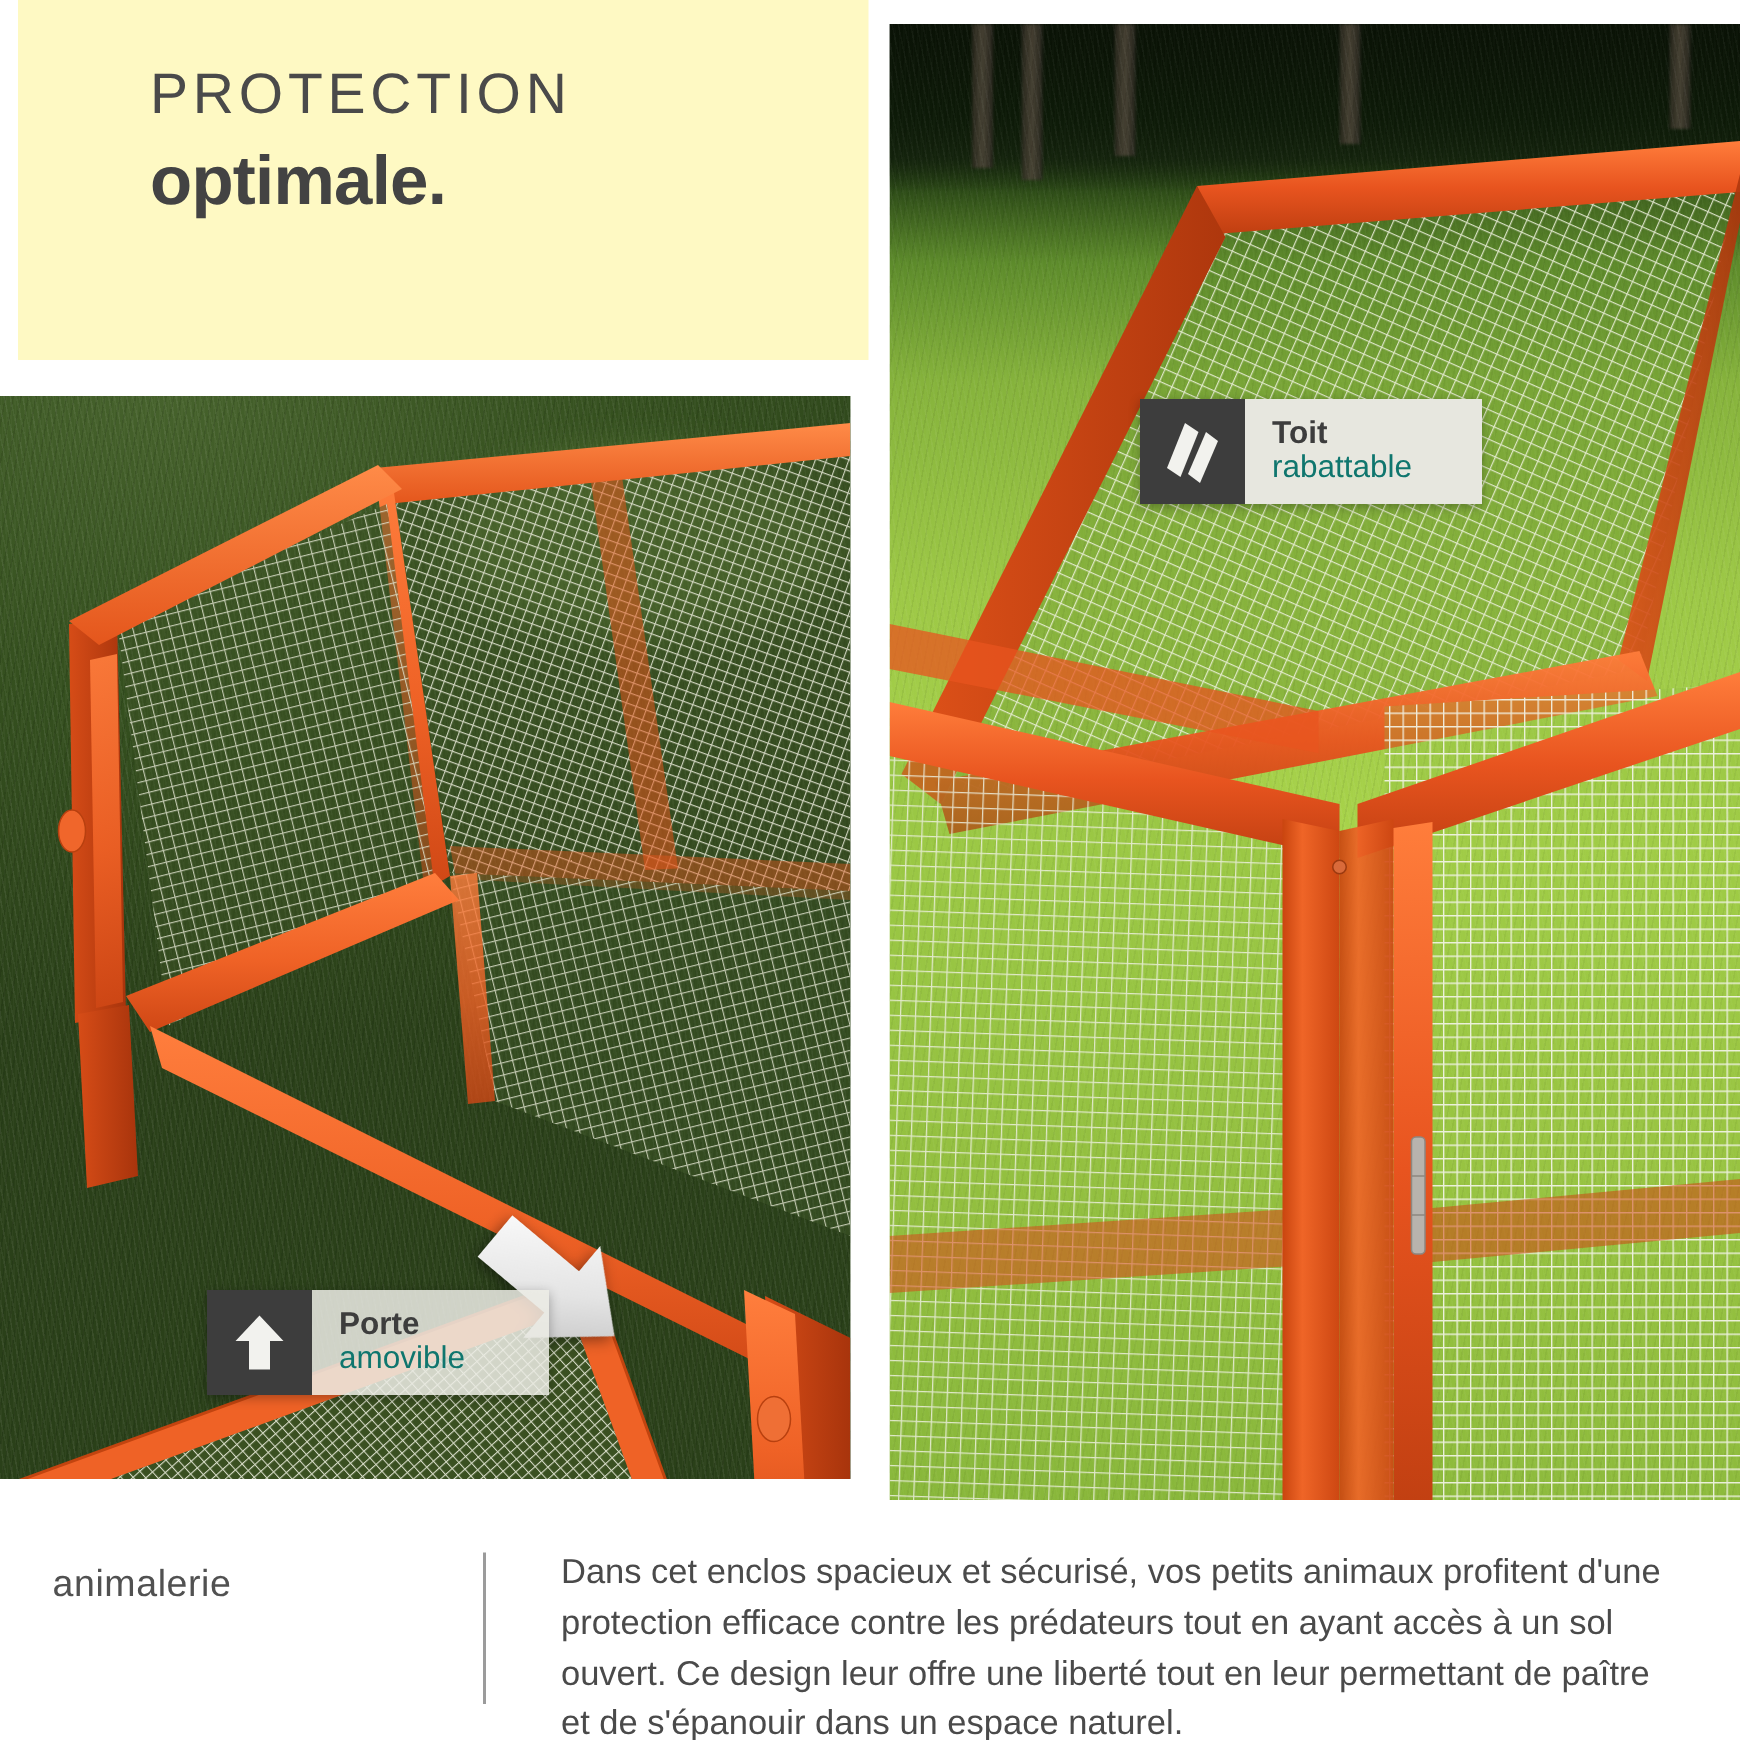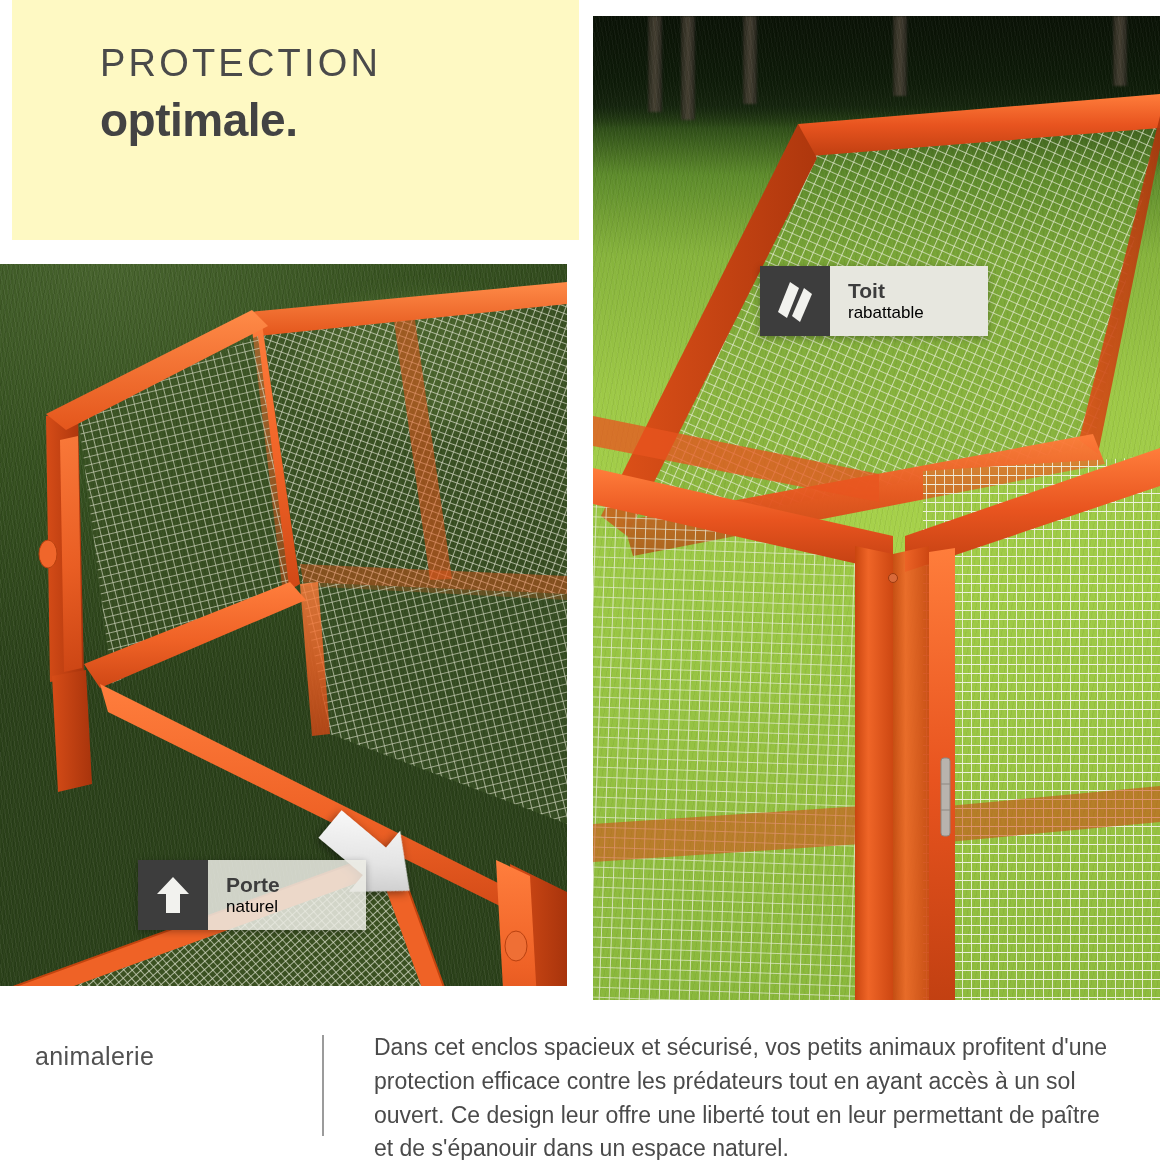--- a/index.html
+++ b/index.html
@@ -38,21 +38,21 @@
 
   
   .arrow3d{position:absolute;filter:drop-shadow(0 3px 5px rgba(0,0,0,.45));}
 
   
   .badge{position:absolute;display:flex;align-items:stretch;box-shadow:0 2px 7px rgba(0,0,0,.3);}
   .badge-icon{width:70px;height:70px;background:#3d3d3d;display:flex;align-items:center;justify-content:center;flex:0 0 auto;}
   .badge-text{background:#e7e7df;padding:9px 22px 9px 18px;display:flex;flex-direction:column;justify-content:center;min-width:118px;}
   .badge-text.translucent{background:rgba(235,235,228,.86);}
   .badge-title{font-size:21px;font-weight:700;color:#3d3d3d;line-height:1.12;}
-  .badge-sub{font-size:17px;font-weight:400;color:#000000;line-height:1.18;}
+  .badge-sub{font-size:21px;font-weight:400;color:#0f766e;line-height:1.18;}
 
   
   .footer{position:absolute;left:0;top:1000px;width:1160px;height:160px;background:#fff;}
   .logo{position:absolute;left:35px;top:1040px;width:250px;}
   .logo-main{font-size:52px;font-weight:700;color:#434343;letter-spacing:-1.6px;line-height:.95;}
   .logo-sub{font-size:25px;color:#515151;letter-spacing:.4px;margin-top:2px;}
   .divider{position:absolute;left:322px;top:1035px;width:2px;height:101px;background:#9b9b9b;}
   .footer-text{position:absolute;left:374px;top:1031px;width:745px;font-size:23px;line-height:1.47;color:#4a4a4a;}
 </style>
 </head>
@@ -151,21 +151,21 @@
     </svg>
 
     <div class="badge" style="left:138px;top:596px;">
       <div class="badge-icon">
         <svg width="34" height="40" viewBox="0 0 34 40" aria-hidden="true">
           <polygon points="17,2 33,19 24,19 24,38 10,38 10,19 1,19" fill="#f2f2ee"></polygon>
         </svg>
       </div>
       <div class="badge-text translucent">
         <span class="badge-title">Porte</span>
-        <span class="badge-sub">naturel</span>
+        <span class="badge-sub">amovible</span>
       </div>
     </div>
   </div>
 
   <div class="photo photo-right">
     <div class="grass grass-bright"></div>
     <div class="treeline"></div>
     <div class="trunk" style="left:55px;"></div>
     <div class="trunk" style="left:88px;height:104px;"></div>
     <div class="trunk" style="left:150px;height:88px;"></div>

